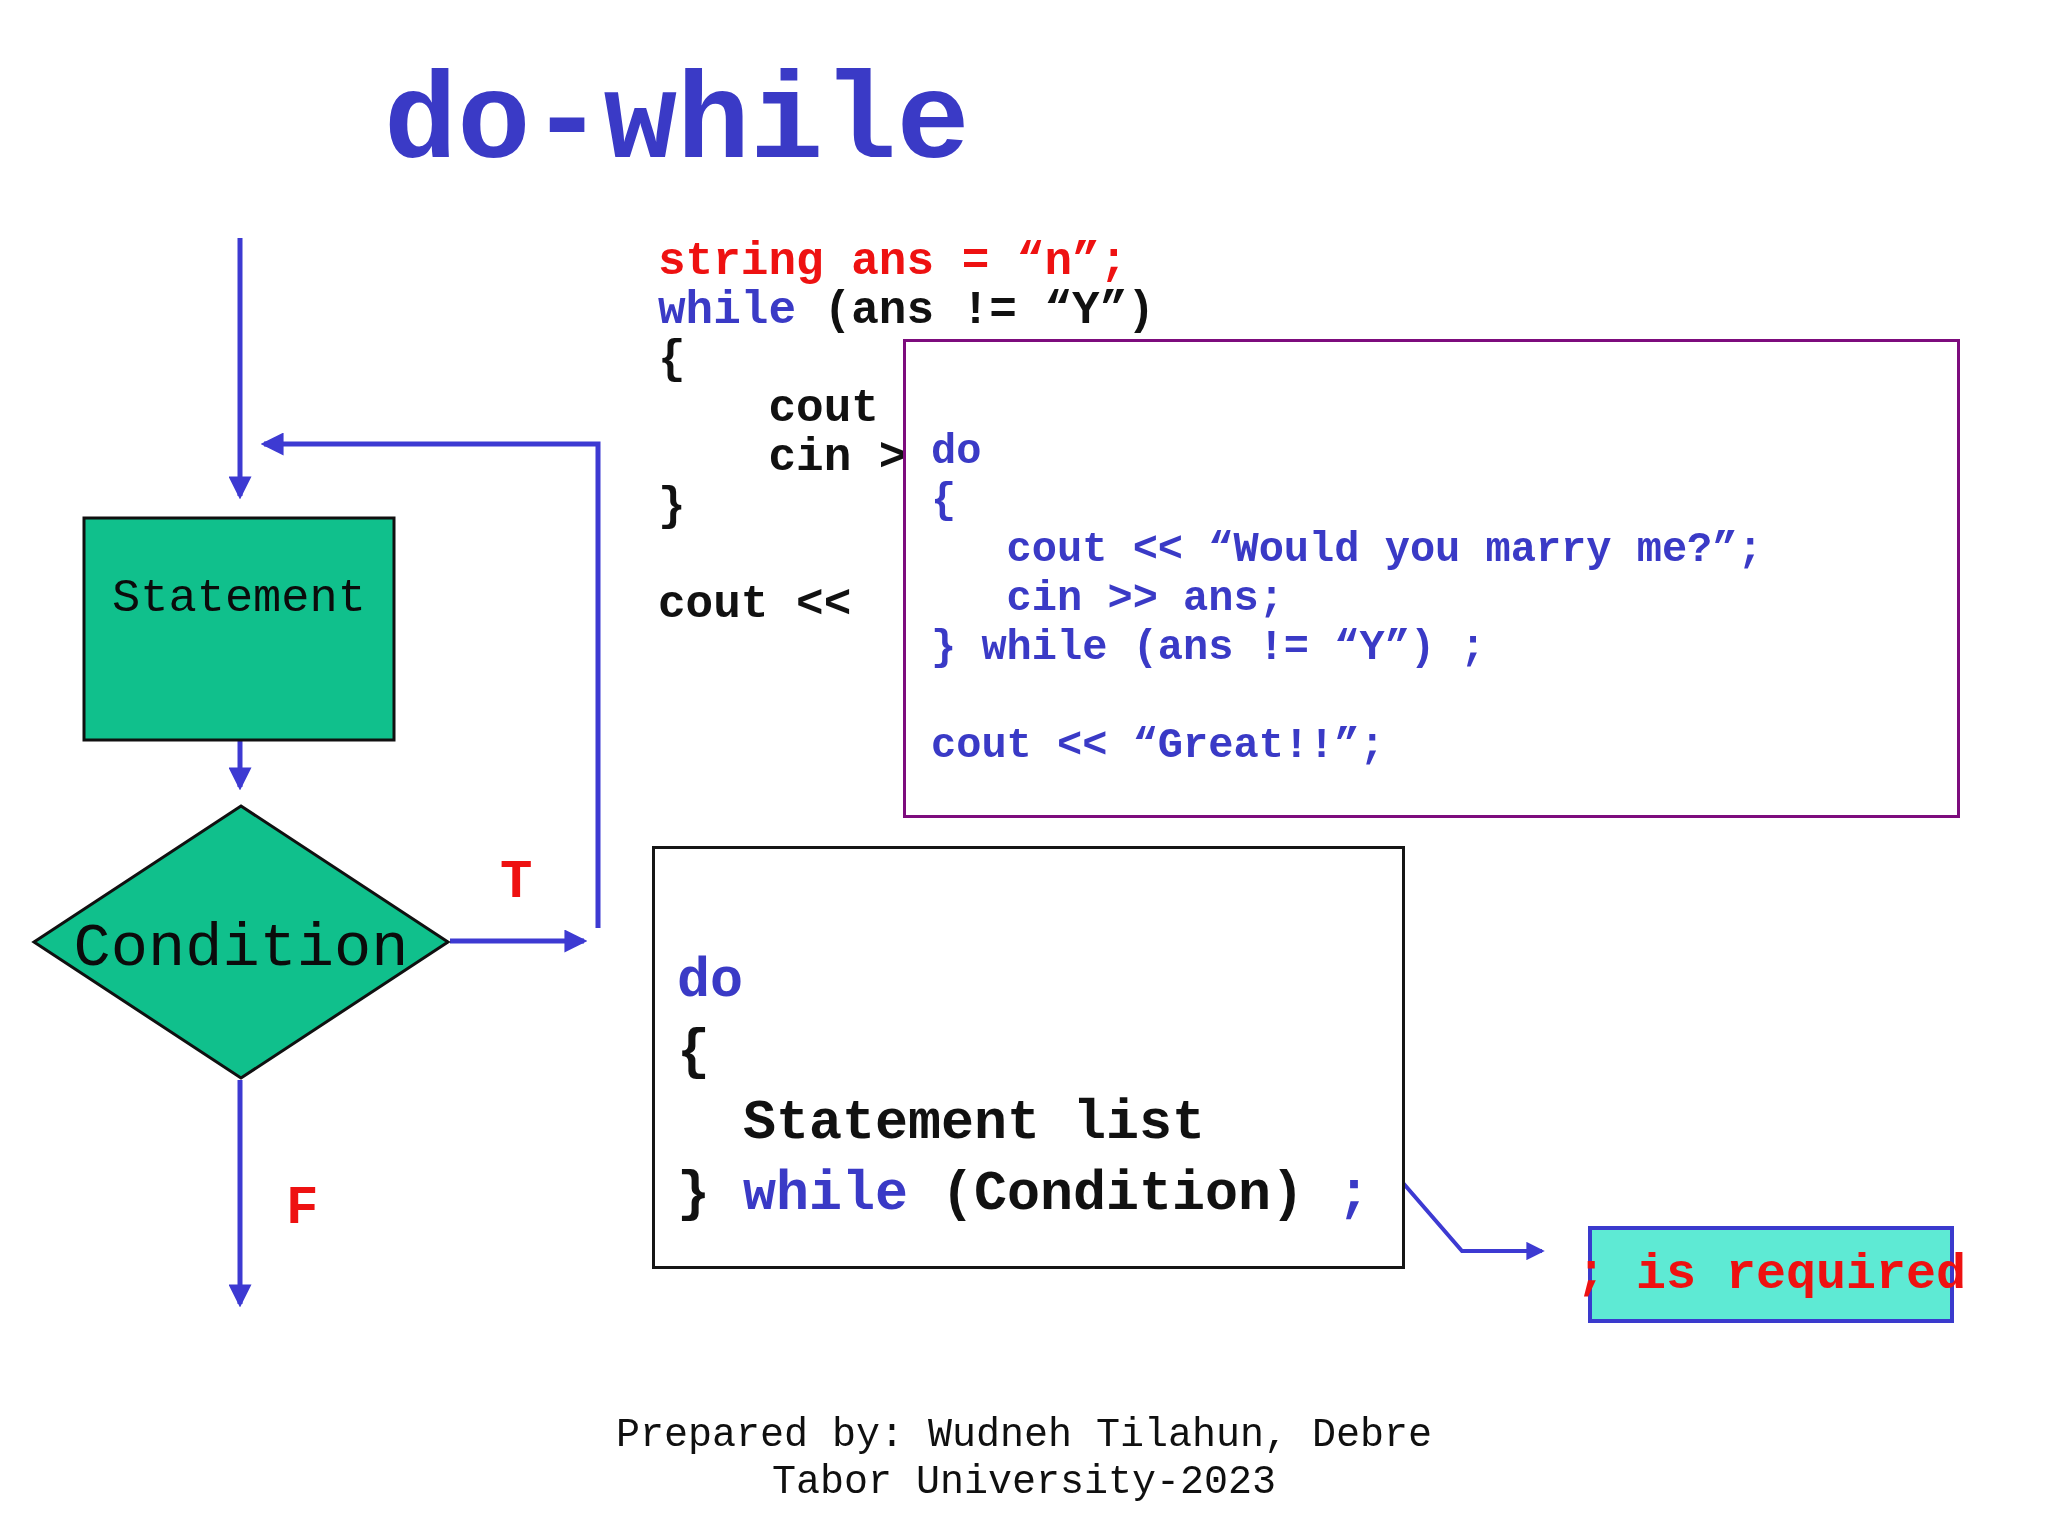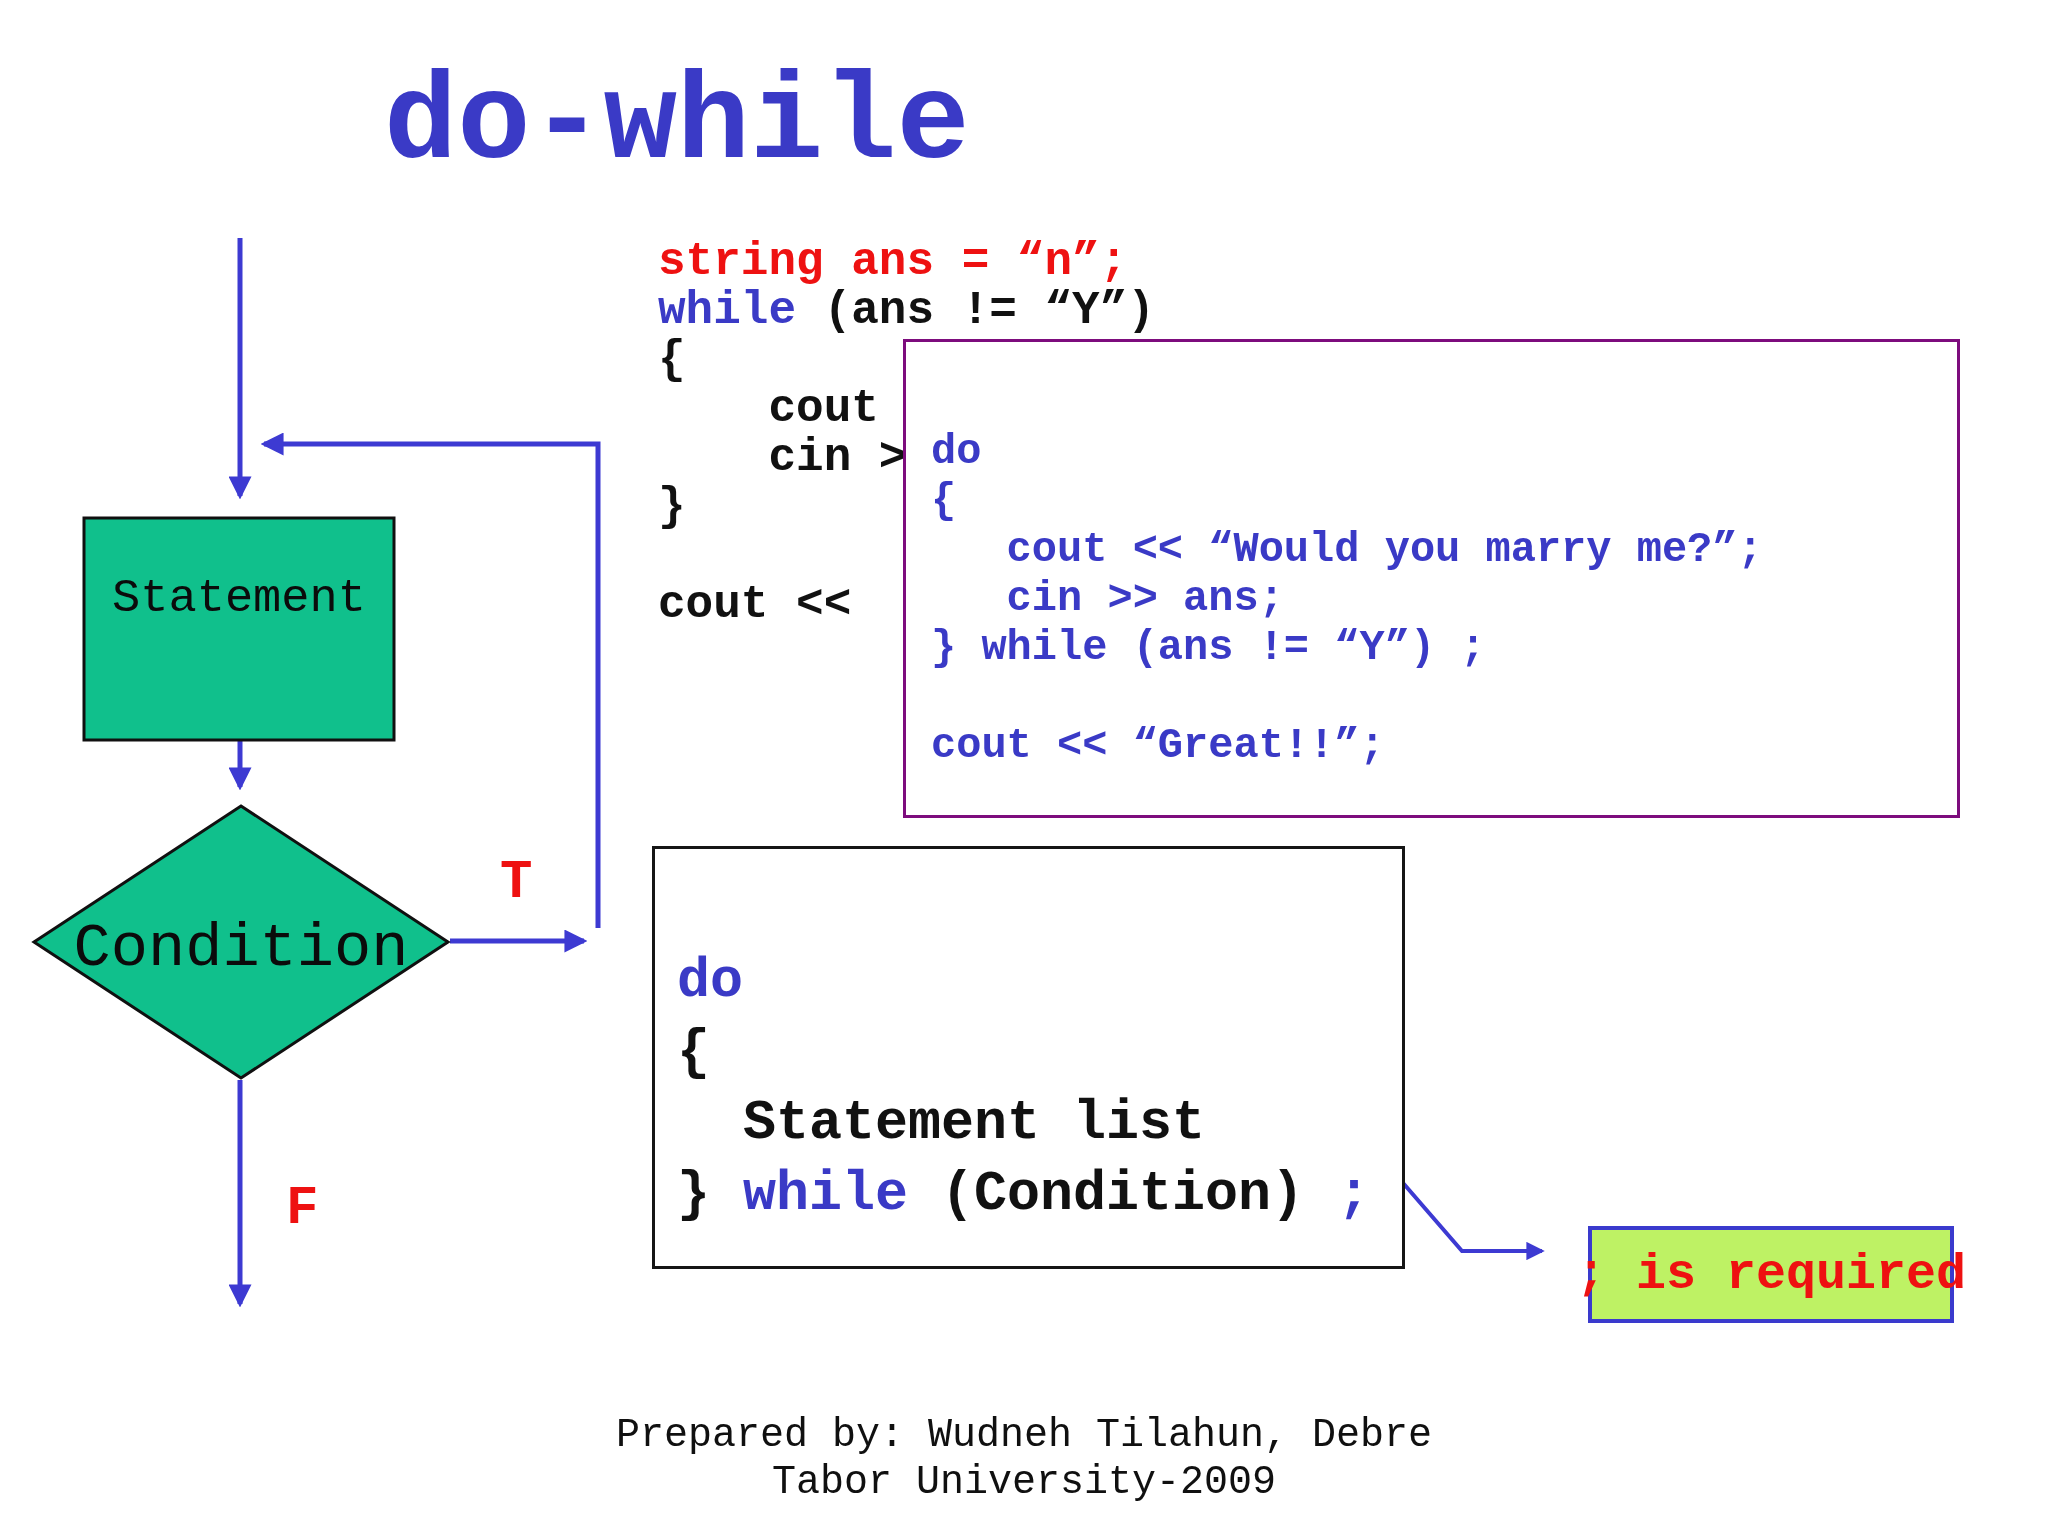--- a/index.html
+++ b/index.html
@@ -93,21 +93,21 @@
     text-align:center;
     font-size:62px;line-height:1;
     color:#0b0b0b;
     z-index:1;
   }
 
   #callout-box{
     left:1588px;top:1226px;
     width:366px;height:97px;
     border:4px solid var(--calloutborder);
-    background:#bef264;
+    background:#5eead4;
     z-index:2;
     display:flex;align-items:center;justify-content:center;
   }
   #callout-text{
     font-weight:bold;
     font-size:50px;
     color:var(--red);
     white-space:pre;
   }
 
@@ -164,14 +164,14 @@
 <div id="generic-box" class="abs">
   <div id="code-generic" class="abs mono code-block"><div class="code-line"><span class="blue">do</span></div><div class="code-line"><span class="black">{</span></div><div class="code-line"><span class="black">  Statement list</span></div><div class="code-line"><span class="black">} </span><span class="blue">while</span><span class="black"> (Condition) </span><span class="blue">;</span></div></div>
 </div>
 
 <div id="callout-box" class="abs">
   <span id="callout-text" class="serif">; is required</span>
 </div>
 
 <div id="footer" class="abs serif">
   <div>Prepared by: Wudneh Tilahun, Debre</div>
-  <div>Tabor University-2009</div>
+  <div>Tabor University-2023</div>
 </div>
 
 </body></html>

